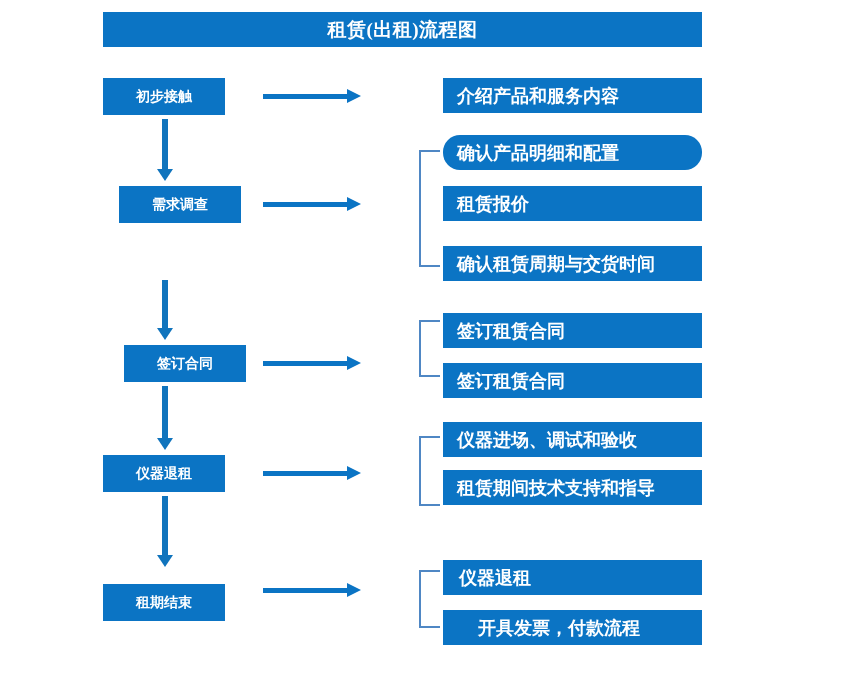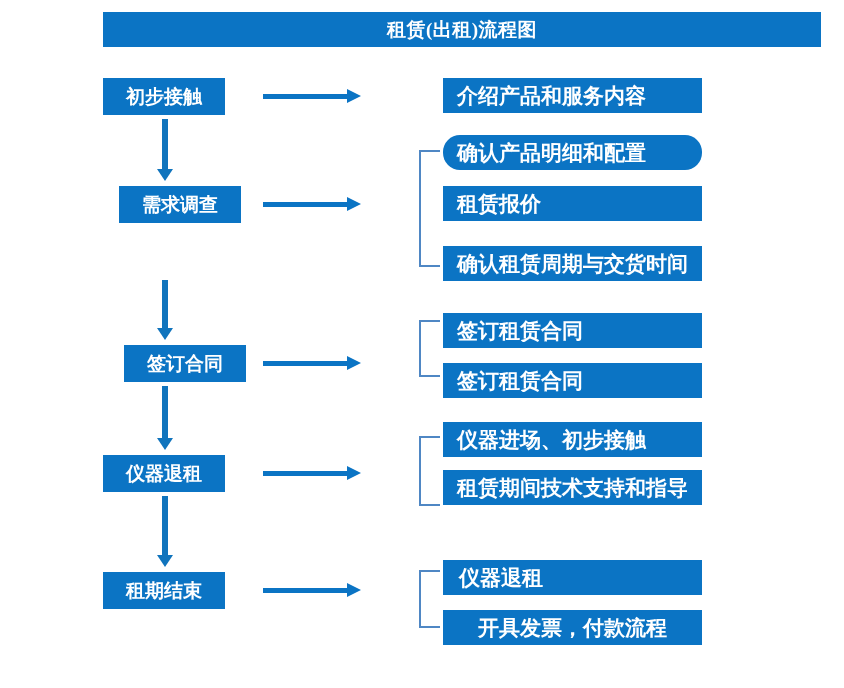--- a/index.html
+++ b/index.html
@@ -17,21 +17,21 @@
     position: relative;
     width: 844px;
     height: 688px;
     background: #ffffff;
   }
 
   .title-bar {
     position: absolute;
     left: 103px;
     top: 12px;
-    width: 718px;
+    width: 599px;
     height: 35px;
     background: #0b74c4;
     color: #ffffff;
     font-size: 19px;
     font-weight: bold;
     display: flex;
     align-items: center;
     justify-content: center;
     letter-spacing: 0.5px;
   }
@@ -42,29 +42,29 @@
     color: #ffffff;
     font-weight: bold;
     display: flex;
     align-items: center;
   }
 
   .node.stage {
     left: 103px;
     width: 122px;
     height: 37px;
-    font-size: 19px;
+    font-size: 14px;
     justify-content: center;
   }
 
   .node.detail {
     left: 443px;
     width: 259px;
     height: 35px;
-    font-size: 21px;
+    font-size: 18px;
     justify-content: flex-start;
     padding-left: 14px;
     box-sizing: border-box;
   }
 
   
   .h-arrow {
     position: absolute;
     height: 14px;
     width: 100px;
@@ -129,21 +129,21 @@
   <div class="title-bar">租赁(出租)流程图</div>
 
   <div class="node stage" style="top:78px;">初步接触</div>
 
   <div class="node stage" style="top:186px;margin-left:16px;">需求调查</div>
 
   <div class="node stage" style="top:345px;margin-left:21px;">签订合同</div>
 
   <div class="node stage" style="top:455px;">仪器退租</div>
 
-  <div class="node stage" style="top:572px;">租期结束</div>
+  <div class="node stage" style="top:584px;">租期结束</div>
 
   <div class="v-arrow" style="left:157px; top:119px; height:62px;">
     <div class="shaft" style="height:50px;"></div>
     <div class="head" style="top:50px;"></div>
   </div>
 
   <div class="v-arrow" style="left:157px; top:280px; height:60px;">
     <div class="shaft" style="height:48px;"></div>
     <div class="head" style="top:48px;"></div>
   </div>
@@ -196,21 +196,21 @@
   <div class="node detail" style="top:135px;border-radius:17px;">确认产品明细和配置</div>
 
   <div class="node detail" style="top:186px;">租赁报价</div>
 
   <div class="node detail" style="top:246px;">确认租赁周期与交货时间</div>
 
   <div class="node detail" style="top:313px;">签订租赁合同</div>
 
   <div class="node detail" style="top:363px;">签订租赁合同</div>
 
-  <div class="node detail" style="top:422px;">仪器进场、初步接触</div>
+  <div class="node detail" style="top:422px;">仪器进场、调试和验收</div>
 
   <div class="node detail" style="top:470px;">租赁期间技术支持和指导</div>
 
   <div class="node detail" style="top:560px;padding-left:16px;">仪器退租</div>
 
   <div class="node detail" style="top:610px;padding-left:35px;">开具发票，付款流程</div>
 
 </div>
 
 </body></html>

